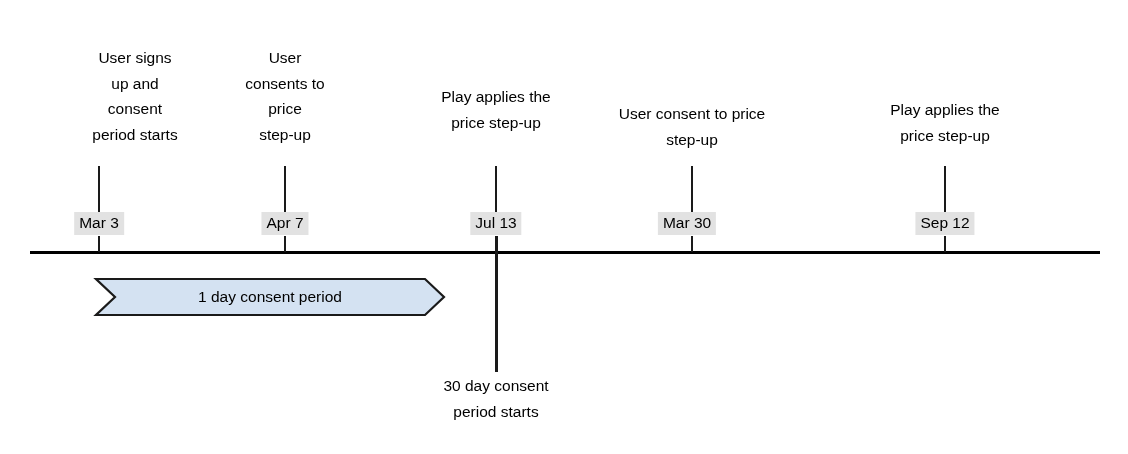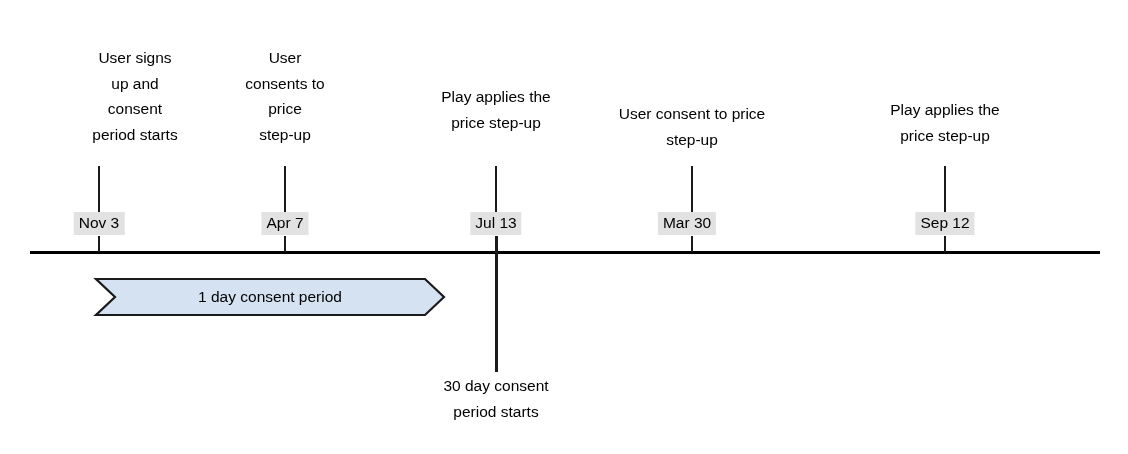--- a/index.html
+++ b/index.html
@@ -97,21 +97,21 @@
 
 <div id="canvas">
 
   <div class="axis" style="left:30px; top:251px; width:1070px;"></div>
 
   <div class="event-label" style="left:99px; top:45px; width:200px;margin-left:36px;">User signs
 up and
 consent
 period starts</div>
   <div class="tick" style="left:98px; top:166px; height:46px;"></div>
-  <div class="date-chip" style="left:99px; top:212px;">Nov 3</div>
+  <div class="date-chip" style="left:99px; top:212px;">Mar 3</div>
   <div class="tick" style="left:98px; top:236px; height:16px;"></div>
 
   <div class="event-label" style="left:285px; top:45px; width:200px;">User
 consents to
 price
 step-up</div>
   <div class="tick" style="left:284px; top:166px; height:46px;"></div>
   <div class="date-chip" style="left:285px; top:212px;">Apr 7</div>
   <div class="tick" style="left:284px; top:236px; height:16px;"></div>
 

